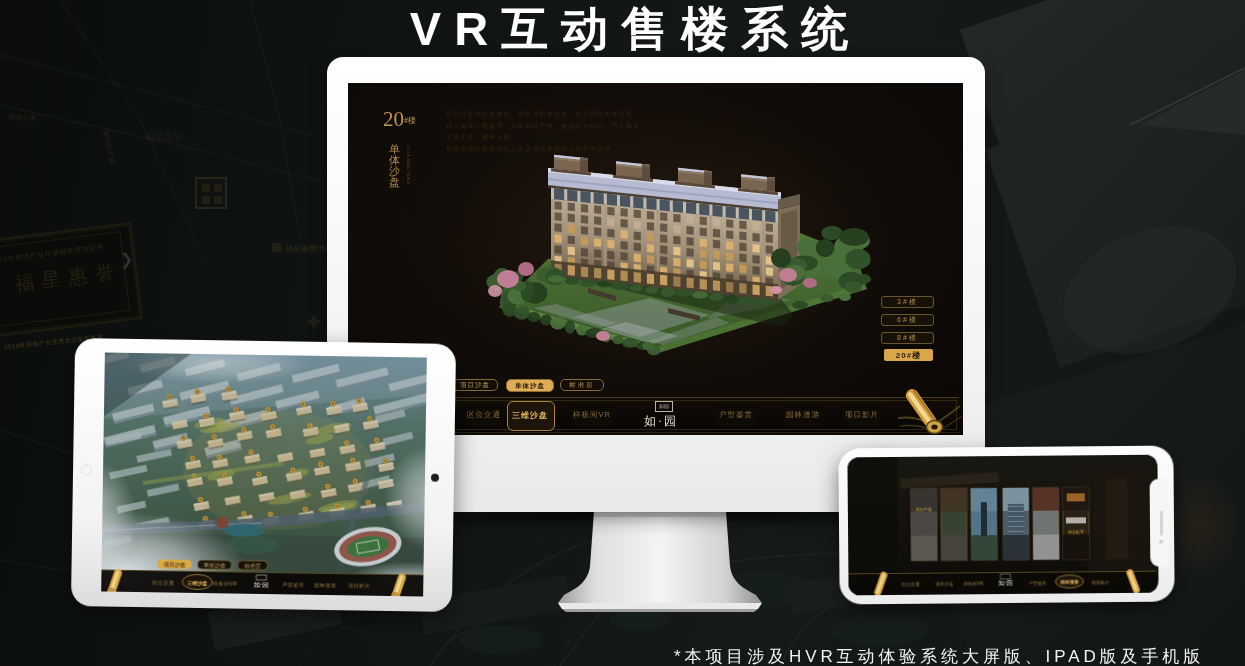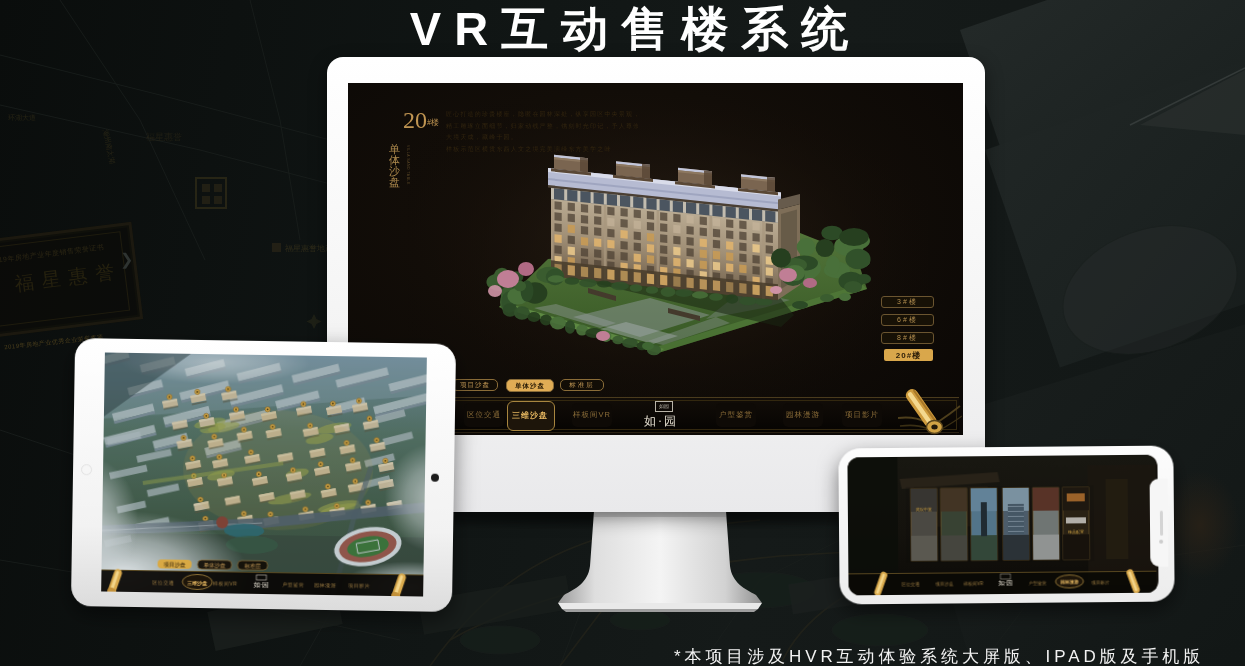--- a/index.html
+++ b/index.html
@@ -378,21 +378,21 @@
         <ellipse cx="440" cy="192" rx="9" ry="7" fill="#c07e95" opacity="1.0"></ellipse>
         <ellipse cx="462" cy="200" rx="7" ry="5" fill="#b06a84" opacity="1.0"></ellipse>
         <ellipse cx="428" cy="207" rx="6" ry="4" fill="#cf93a6" opacity="1.0"></ellipse>
         <ellipse cx="479" cy="215" rx="7" ry="4" fill="#3a5c2f" opacity="1.0"></ellipse>
         <ellipse cx="505" cy="204" rx="9" ry="6" fill="#35552c" opacity="1.0"></ellipse>
         <ellipse cx="516" cy="196" rx="7" ry="5" fill="#2c4a26" opacity="1.0"></ellipse>
         <ellipse cx="497" cy="214" rx="6" ry="4" fill="#49703a" opacity="1.0"></ellipse>
         <ellipse cx="452" cy="222" rx="8" ry="4" fill="#2c4a26" opacity="1.0"></ellipse>
       </svg>
 
-<div class="abs" style="left:35px;top:24px;color:#c09552;font-family:'Liberation Serif',serif;"><span style="font-size:24px;margin-left:20px;">20</span><span style="font-size:8px;position:relative;top:-3px;">#楼</span></div>
+<div class="abs" style="left:35px;top:24px;color:#c09552;font-family:'Liberation Serif',serif;"><span style="font-size:21px;">20</span><span style="font-size:8px;position:relative;top:-3px;">#楼</span></div>
 
 <div class="abs" style="left:41px;top:61px;color:#b08c4e;font-size:11px;line-height:11px;width:14px;font-family:'Liberation Serif',serif;">单<br>体<br>沙<br>盘</div>
 
 <div class="abs" style="left:58px;top:62px;color:#5e4a28;font-size:3.5px;writing-mode:vertical-rl;letter-spacing:0.5px;">VILLA SAND TABLE</div>
 
 <div class="abs" style="left:98px;top:26px;width:192px;white-space:nowrap;overflow:hidden;color:#32250f;font-size:6px;line-height:11.5px;letter-spacing:1.2px;">匠心打造的珍贵楼座，隐匿在园林深处，纵享园区中央景观，树影婆娑<br>精工雕琢立面细节，归家动线严整，镌刻时光印记，予人尊崇体验<br>大境天成，藏峰于园。<br>样板示范区横贯东西人文之境完美演绎东方美学之味</div>
 
 <div class="abs" style="left:533px;top:213px;width:51px;height:10px;border:1px solid #6b5530;border-radius:3px;background:#171106;color:#b08c4e;font-size:7px;text-align:center;line-height:10px;letter-spacing:2px;">3#楼</div>
 <div class="abs" style="left:533px;top:231px;width:51px;height:10px;border:1px solid #6b5530;border-radius:3px;background:#171106;color:#b08c4e;font-size:7px;text-align:center;line-height:10px;letter-spacing:2px;">6#楼</div>
 <div class="abs" style="left:533px;top:249px;width:51px;height:10px;border:1px solid #6b5530;border-radius:3px;background:#171106;color:#b08c4e;font-size:7px;text-align:center;line-height:10px;letter-spacing:2px;">8#楼</div>

